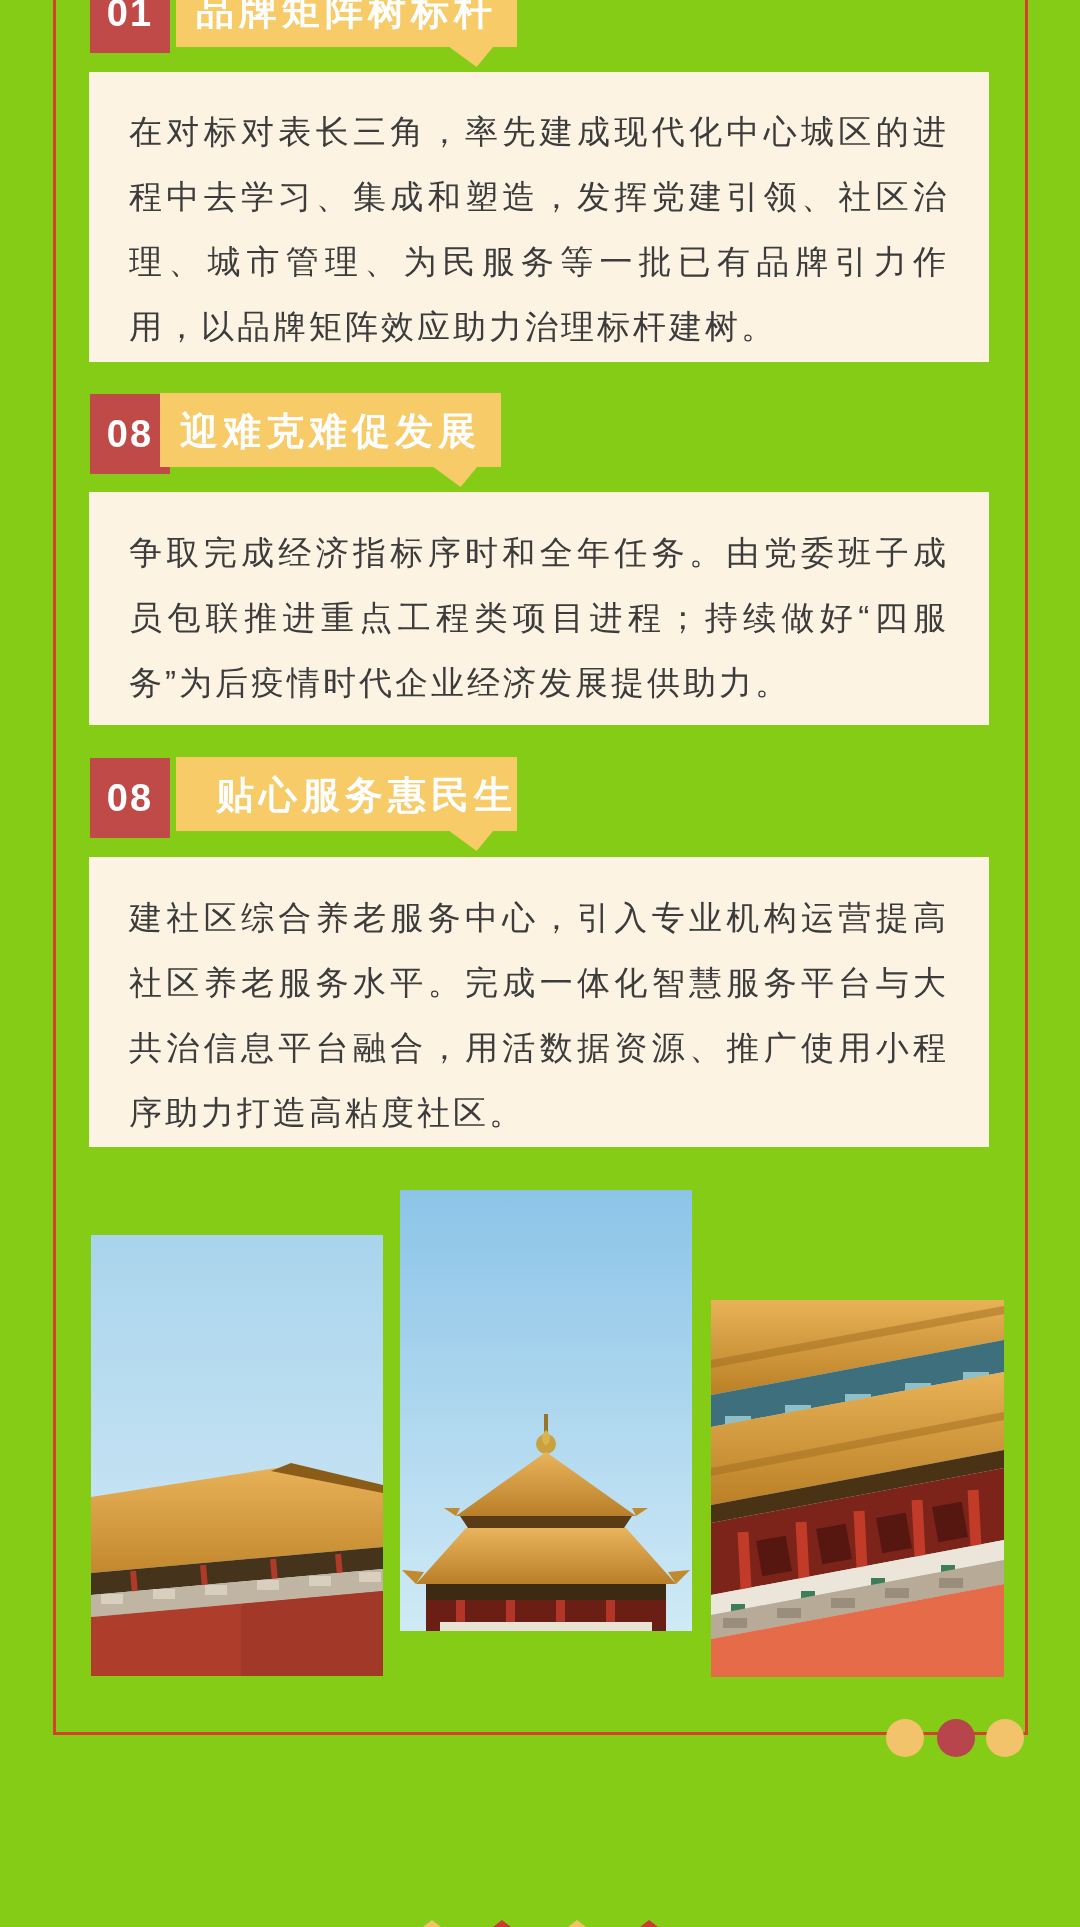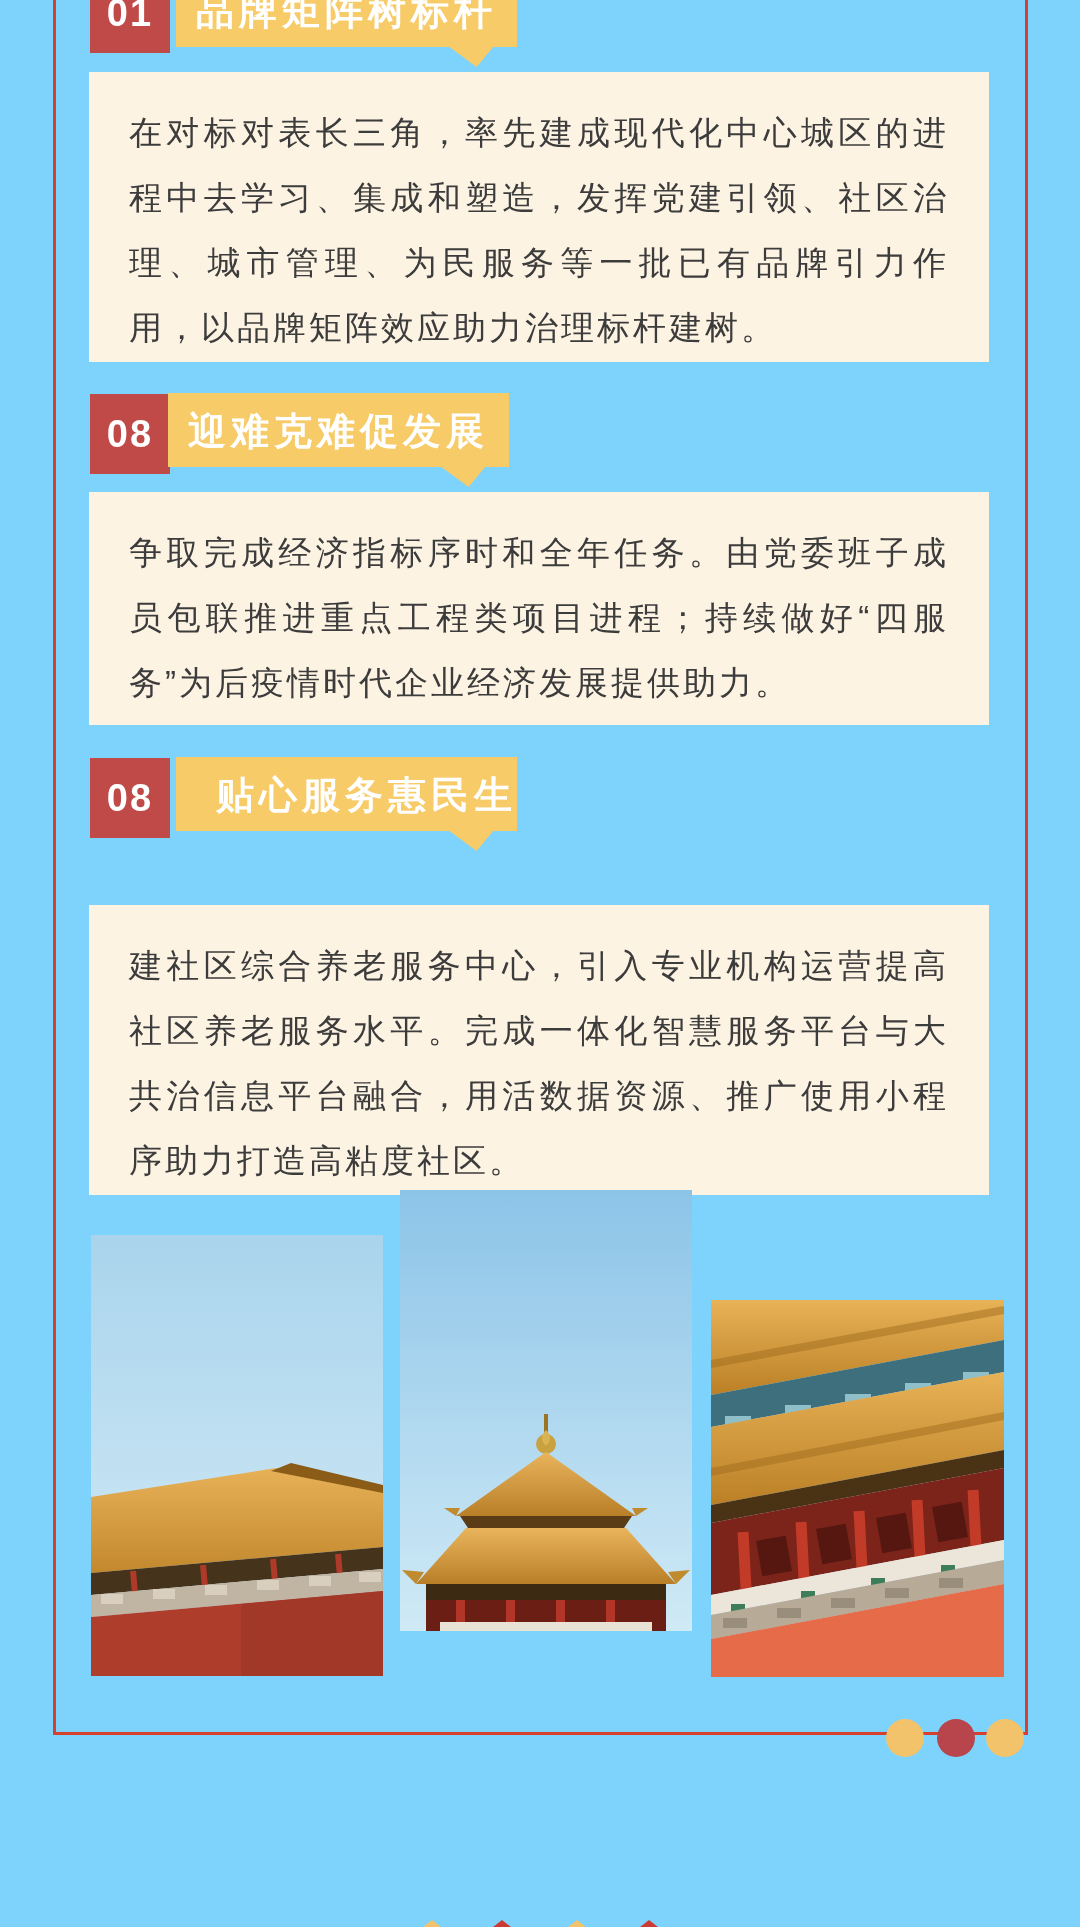--- a/index.html
+++ b/index.html
@@ -1,40 +1,40 @@
 <!DOCTYPE html>
 <html><head>
 <meta charset="utf-8">
 <style>
   html,body{margin:0;padding:0;background:#ffffff;}
-  .page{position:relative;width:1080px;height:1927px;background:#7dd3fc;overflow:hidden;
+  .page{position:relative;width:1080px;height:1927px;background:#84cc16;overflow:hidden;
         font-family:"Liberation Sans",sans-serif;}
   
   .frame-v{position:absolute;top:0;width:3px;height:1735px;background:#d6402e;}
   .frame-left{left:53px;}
   .frame-right{left:1025px;}
   .frame-bottom{position:absolute;left:53px;top:1732px;width:975px;height:3px;background:#d6402e;}
   
   .badge{position:absolute;width:80px;height:80px;background:#c04a48;color:#ffffff;
          font-size:38px;font-weight:bold;text-align:center;line-height:80px;letter-spacing:2px;}
   .banner{position:absolute;width:341px;height:74px;background:#f6cb68;color:#ffffff;
           font-size:38px;font-weight:bold;text-align:center;line-height:76px;letter-spacing:5px;}
   .banner .tail{position:absolute;left:272px;top:73px;width:46px;height:21px;background:#f6cb68;
                 clip-path:polygon(0 0,100% 0,62% 100%);}
   .badge1{left:90px;top:-27px;} .banner1{left:176px;top:-27px;}
-  .badge2{left:90px;top:394px;} .banner2{left:168px;top:393px;}
+  .badge2{left:90px;top:394px;} .banner2{left:160px;top:393px;}
   .badge3{left:90px;top:758px;} .banner3{left:176px;top:757px;text-align:right;}
   
   .panel{position:absolute;left:89px;width:900px;background:#fdf3e3;box-sizing:border-box;
          padding:28px 40px 0 40px;}
   .panel p{margin:0;font-size:33px;line-height:65px;letter-spacing:3px;color:#3c3c3c;
            text-align:justify;}
-  .panel1{top:72px;height:290px;}
+  .panel1{top:72px;height:290px;font-family:Liberation Serif, serif;}
   .panel2{top:492px;height:233px;}
-  .panel3{top:905px;height:290px;}
+  .panel3{top:857px;height:290px;}
   
   .photo{position:absolute;overflow:hidden;}
   .photo svg{display:block;}
   .photo-left{left:91px;top:1235px;width:292px;height:441px;}
   .photo-mid{left:400px;top:1190px;width:292px;height:441px;}
   .photo-right{left:711px;top:1300px;width:293px;height:377px;}
   
   .dot{position:absolute;top:1719px;width:38px;height:38px;border-radius:50%;}
   .dot1{left:886px;background:#f2c36b;}
   .dot2{left:937px;background:#b8444c;}

